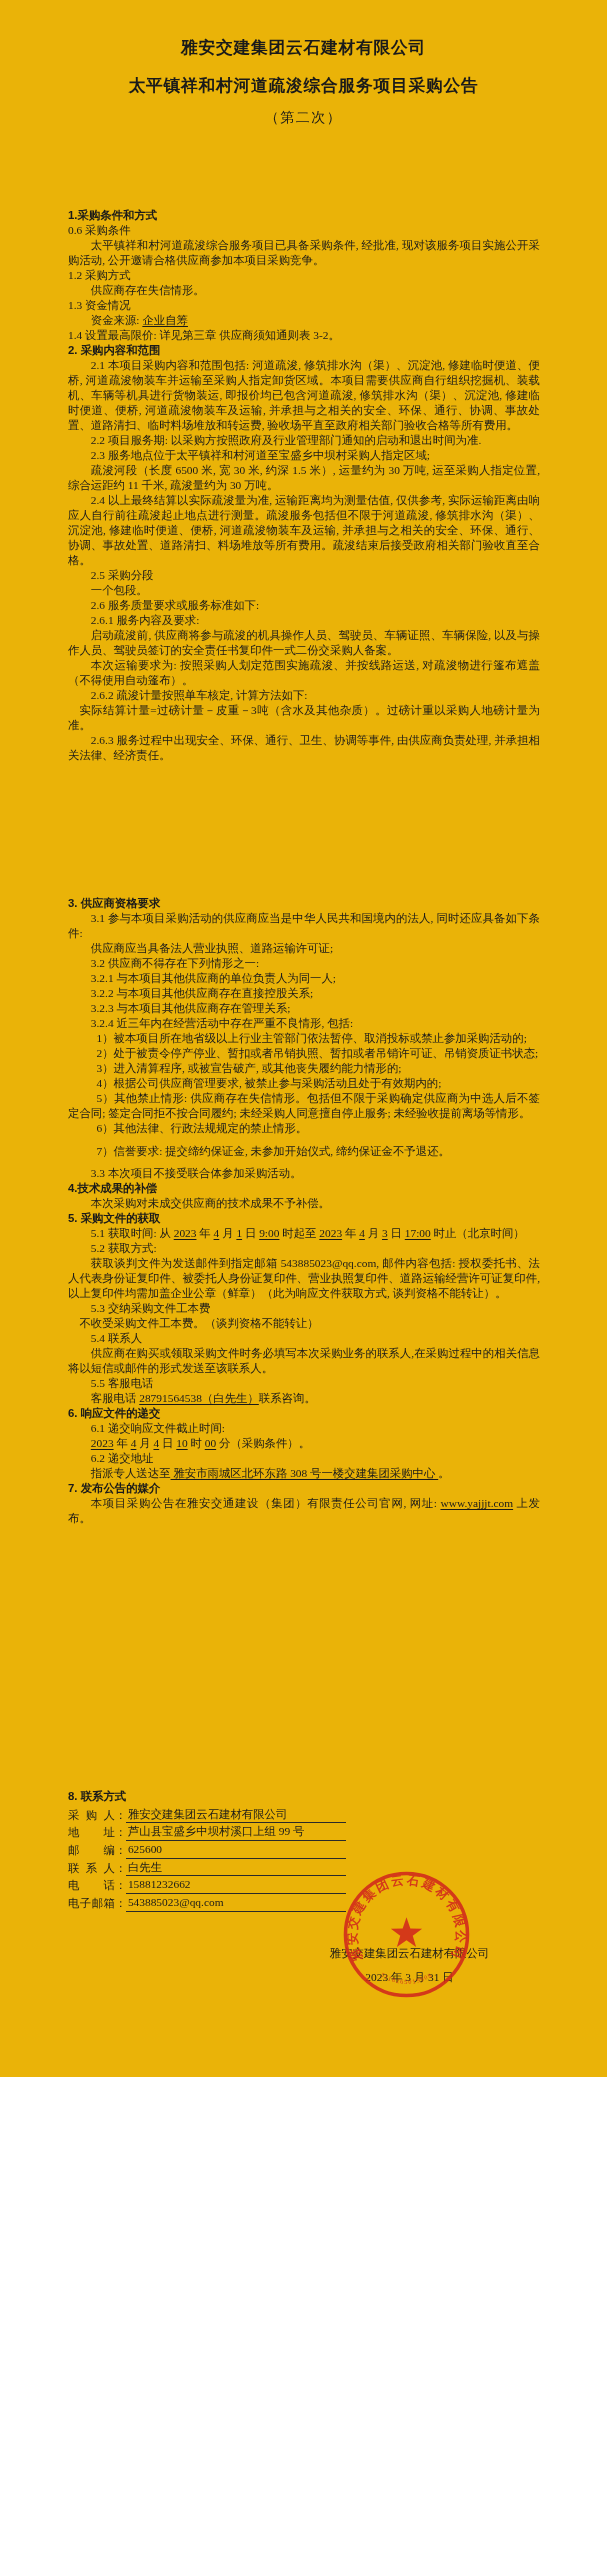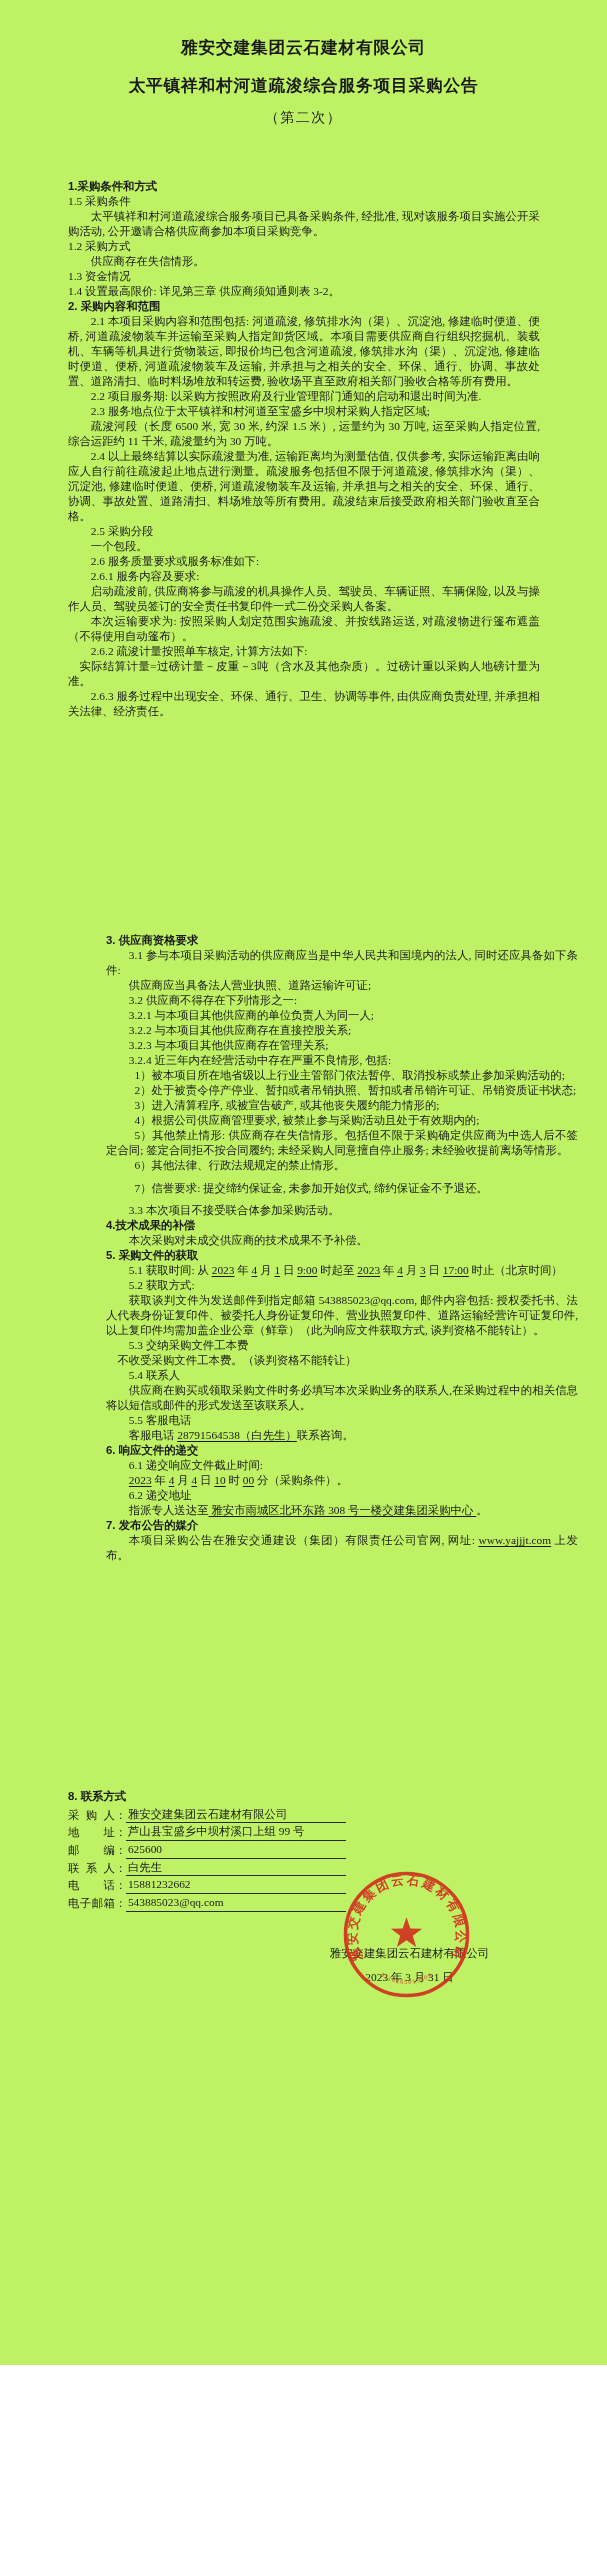--- a/index.html
+++ b/index.html
@@ -1,24 +1,24 @@
 <!DOCTYPE html>
 <html lang="zh" style="font-size:12px"><head>
 <meta charset="utf-8">
 <style>
   html,body{margin:0;padding:0;background:#ffffff;}
-  .page{position:relative;width:607px;height:2365px;background:#bef264;overflow:hidden;
+  .page{position:relative;width:607px;height:2077px;background:#eab308;overflow:hidden;
         font-family:"Liberation Serif","DejaVu Serif",serif;color:#1a1a1a;}
   .doc-header{position:absolute;top:36px;left:0;width:100%;text-align:center;}
   .t1,.t2{font-size:16.7px;font-weight:700;letter-spacing:0.8px;}
   .t2{margin-top:15px;}
   .t3{margin-top:12px;font-size:14px;letter-spacing:1.5px;}
   .block{position:absolute;left:68px;width:472px;font-size:11.4px;line-height:15px;}
-  .b1{top:179px;}
-  .b2{top:933px;margin-left:38px;}
+  .b1{top:208px;}
+  .b2{top:896px;}
   .b3{top:1789px;}
   .para{margin:0;text-align:justify;}
   .h{font-weight:700;font-family:"Liberation Sans","DejaVu Sans",sans-serif;}
   .ind{text-indent:2em;}
   .ind1{text-indent:1em;}
   .ind25{text-indent:2.5em;}
   .mt10{margin-top:7.6px;}
   .u{text-decoration:underline;text-underline-offset:2.3px;}
   .contact-rows{margin-top:1.5px;}
   .contact-row{display:flex;align-items:flex-end;line-height:16.7px;}
@@ -34,25 +34,26 @@
 <div class="page">
 
   <header class="doc-header">
     <div class="t1">雅安交建集团云石建材有限公司</div>
     <div class="t2">太平镇祥和村河道疏浚综合服务项目采购公告</div>
     <div class="t3">（第二次）</div>
   </header>
 
   <section class="block b1">
       <p class="para h"><span>1.采购条件和方式</span></p>
-      <p class="para "><span>1.5 采购条件</span></p>
+      <p class="para "><span>0.6 采购条件</span></p>
       <p class="para ind"><span>太平镇祥和村河道疏浚综合服务项目已具备采购条件, 经批准, 现对该服务项目实施公开采购活动, 公开邀请合格供应商参加本项目采购竞争。</span></p>
       <p class="para "><span>1.2 采购方式</span></p>
       <p class="para ind"><span>供应商存在失信情形。</span></p>
       <p class="para "><span>1.3 资金情况</span></p>
+      <p class="para ind"><span>资金来源: </span><span class="u">企业自筹</span></p>
       <p class="para "><span>1.4 设置最高限价: 详见第三章 供应商须知通则表 3-2。</span></p>
       <p class="para h"><span>2. 采购内容和范围</span></p>
       <p class="para ind"><span>2.1 本项目采购内容和范围包括: 河道疏浚, 修筑排水沟（渠）、沉淀池, 修建临时便道、便桥, 河道疏浚物装车并运输至采购人指定卸货区域。本项目需要供应商自行组织挖掘机、装载机、车辆等机具进行货物装运, 即报价均已包含河道疏浚, 修筑排水沟（渠）、沉淀池, 修建临时便道、便桥, 河道疏浚物装车及运输, 并承担与之相关的安全、环保、通行、协调、事故处置、道路清扫、临时料场堆放和转运费, 验收场平直至政府相关部门验收合格等所有费用。</span></p>
       <p class="para ind"><span>2.2 项目服务期: 以采购方按照政府及行业管理部门通知的启动和退出时间为准.</span></p>
       <p class="para ind"><span>2.3 服务地点位于太平镇祥和村河道至宝盛乡中坝村采购人指定区域;</span></p>
       <p class="para ind"><span>疏浚河段（长度 6500 米, 宽 30 米, 约深 1.5 米）, 运量约为 30 万吨, 运至采购人指定位置, 综合运距约 11 千米, 疏浚量约为 30 万吨。</span></p>
       <p class="para ind"><span>2.4 以上最终结算以实际疏浚量为准, 运输距离均为测量估值, 仅供参考, 实际运输距离由响应人自行前往疏浚起止地点进行测量。疏浚服务包括但不限于河道疏浚, 修筑排水沟（渠）、沉淀池, 修建临时便道、便桥, 河道疏浚物装车及运输, 并承担与之相关的安全、环保、通行、协调、事故处置、道路清扫、料场堆放等所有费用。疏浚结束后接受政府相关部门验收直至合格。</span></p>
       <p class="para ind"><span>2.5 采购分段</span></p>
       <p class="para ind"><span>一个包段。</span></p>
       <p class="para ind"><span>2.6 服务质量要求或服务标准如下:</span></p>

